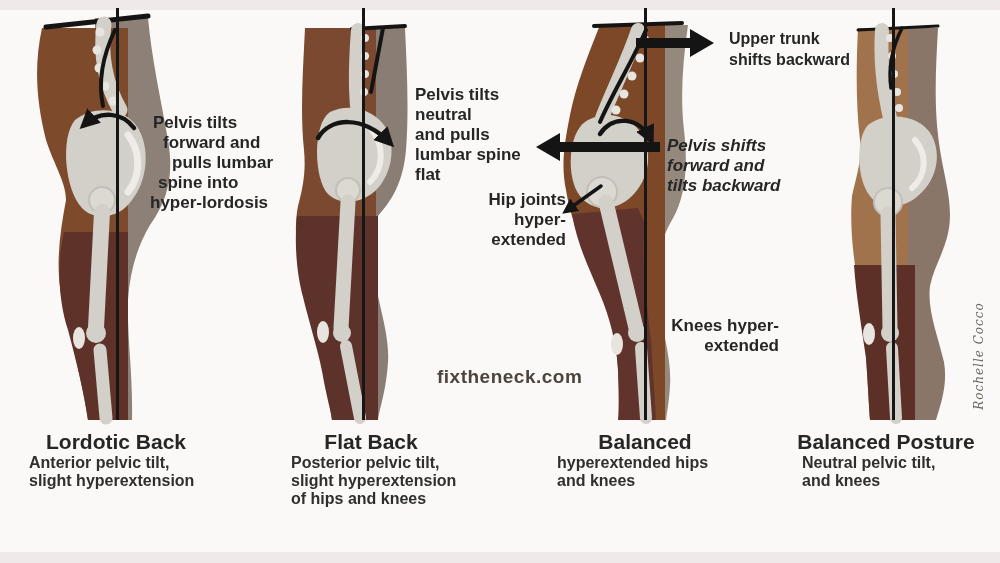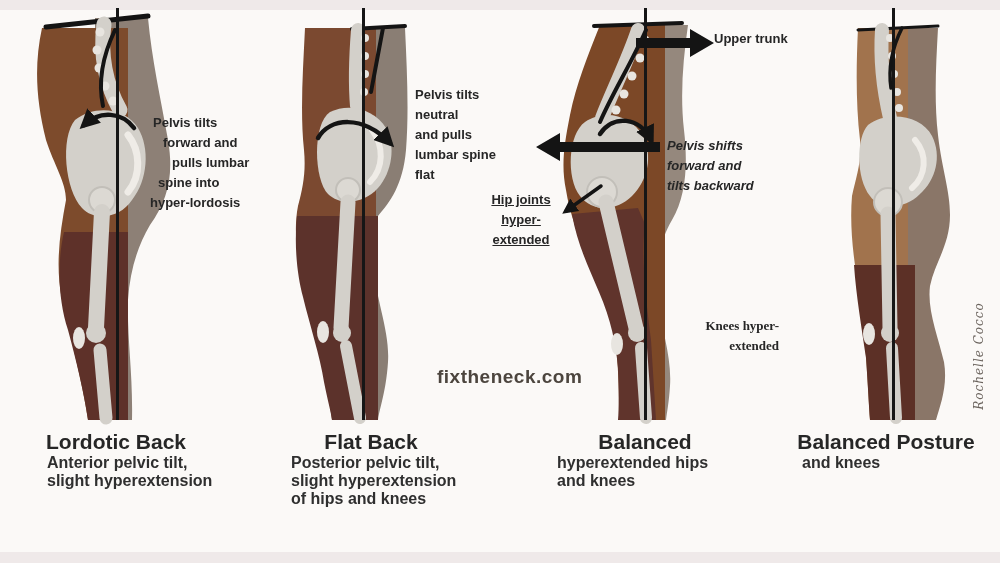--- a/index.html
+++ b/index.html
@@ -5,25 +5,25 @@
   html,body{margin:0;padding:0;}
   body{
     width:1000px;height:563px;position:relative;overflow:hidden;
     background:var(--c-background,#fbf9f7);
     font-family:"Liberation Sans",sans-serif;
   }
   .band{position:absolute;left:0;width:1000px;background:var(--c-frame_band,#efe9e9);}
   #band-top{top:0;height:10px;}
   #band-bottom{top:552px;height:11px;}
   #art{position:absolute;left:0;top:0;}
-  .ann{position:absolute;color:var(--c-text,#262626);font-weight:bold;font-size:13px;line-height:20px;white-space:nowrap;}
+  .ann{position:absolute;color:var(--c-text,#262626);font-weight:bold;font-size:17px;line-height:20px;white-space:nowrap;}
   .ann .l{height:20px;}
-  .ann-center{text-align:center;text-decoration:underline;}
-  .ann-right{text-align:right;font-family:Liberation Serif, serif;}
-  #annotation-upper-trunk{font-size:13px;line-height:21px;}
+  .ann-center{text-align:right;}
+  .ann-right{text-align:right;}
+  #annotation-upper-trunk{font-size:16px;line-height:21px;margin-left:15px;}
   #annotation-upper-trunk .l{height:21px;}
   .ind3{padding-left:3px;} .ind8{padding-left:8px;} .ind13{padding-left:13px;} .ind22{padding-left:22px;}
   .watermark{
     position:absolute;left:437px;top:366px;font-weight:bold;font-size:19px;
     letter-spacing:.5px;color:var(--c-watermark_text,#4c453e);
   }
   .posture-title{
     position:absolute;top:430px;text-align:center;font-weight:bold;font-size:21px;
     color:var(--c-text,#262626);white-space:nowrap;
   }
@@ -175,52 +175,54 @@
 </div>
 
 <div class="ann ann-center" id="annotation-hip-joints" style="left:476px;top:190px;width:90px;">
   <div class="l">Hip joints</div>
   <div class="l">hyper-</div>
   <div class="l">extended</div>
 </div>
 
 <div class="ann" id="annotation-upper-trunk" style="left:714px;top:28px;">
   <div class="l">Upper trunk</div>
+  <div class="l">shifts backward</div>
 </div>
 
 <div class="ann" id="annotation-pelvis-shifts" style="left:667px;top:136px;font-style:italic;">
   <div class="l">Pelvis shifts</div>
   <div class="l">forward and</div>
   <div class="l">tilts backward</div>
 </div>
 
 <div class="ann ann-right" id="annotation-knees" style="left:649px;top:316px;width:130px;">
   <div class="l">Knees hyper-</div>
   <div class="l">extended</div>
 </div>
 
 <div class="watermark">fixtheneck.com</div>
 
 <div class="posture-title" style="left:30px;width:172px;">Lordotic Back</div>
-<div class="posture-desc" style="left:47px;">
+<div class="posture-desc" style="left:29px;">
   <div>Anterior pelvic tilt,</div>
   <div>slight hyperextension</div>
 </div>
 
 <div class="posture-title" style="left:280px;width:182px;">Flat Back</div>
 <div class="posture-desc" style="left:291px;">
   <div>Posterior pelvic tilt,</div>
   <div>slight hyperextension</div>
   <div>of hips and knees</div>
 </div>
 
 <div class="posture-title" style="left:555px;width:180px;">Balanced</div>
 <div class="posture-desc" style="left:557px;">
   <div>hyperextended hips</div>
   <div>and knees</div>
 </div>
 
 <div class="posture-title" style="left:797px;width:178px;">Balanced Posture</div>
 <div class="posture-desc" style="left:802px;">
+  <div>Neutral pelvic tilt,</div>
   <div>and knees</div>
 </div>
 
 <div class="signature">Rochelle Cocco</div>
 
 </body></html>

